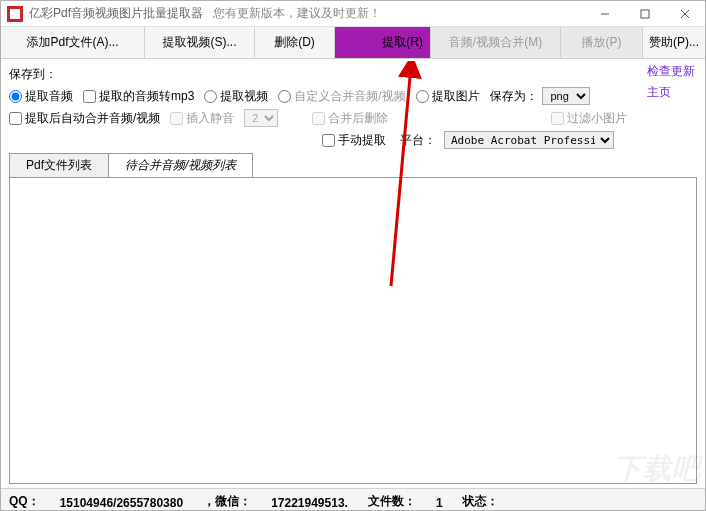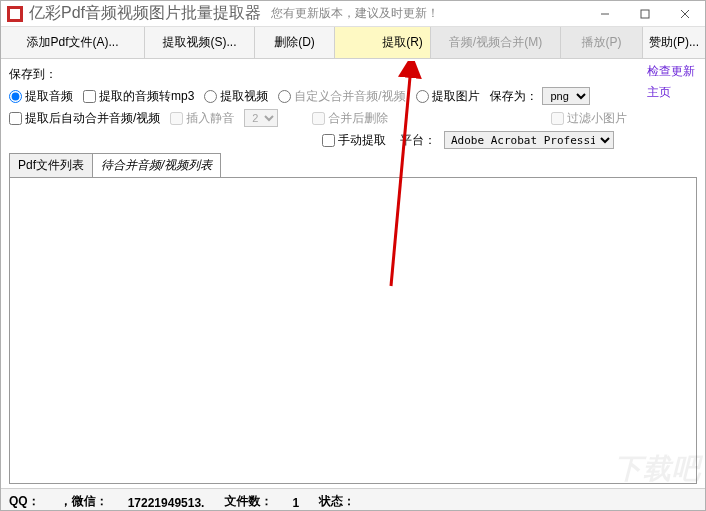--- a/index.html
+++ b/index.html
@@ -1,38 +1,38 @@
 <!DOCTYPE html>
 <html><head>
 <meta charset="utf-8">
 <style>
   * { box-sizing: border-box; margin: 0; padding: 0; }
   body { font-family: "Microsoft YaHei", SimSun, sans-serif; font-size: 12px; background: #fff; color: #000; }
   .window { width: 706px; height: 511px; border: 1px solid #b0b0b0; display: flex; flex-direction: column; position: relative; }
   .titlebar { height: 26px; background: #fff; display: flex; align-items: center; padding: 0 0 0 6px; border-bottom: 1px solid #e0e0e0; }
   .app-icon { width: 16px; height: 16px; background: #c62828; margin-right: 6px; position: relative; }
   .app-icon::after { content:""; position:absolute; inset:3px; background:#fff; }
-  .title-text { color: #666; font-size: 16px; }
+  .title-text { color: #666; font-size: 12px; }
   .title-sub { color: #888; margin-left: 10px; font-size: 12px; }
   .win-btns { margin-left: auto; display: flex; }
   .win-btn { width: 40px; height: 26px; display: flex; align-items: center; justify-content: center; color: #555; }
   .toolbar { display: flex; height: 32px; border-bottom: 1px solid #d0d0d0; }
   .tb-btn { border-right: 1px solid #d0d0d0; background: #f5f5f5; display: flex; align-items: center; justify-content: center; font-size: 12px; color: #000; cursor: pointer; }
   .tb-btn.disabled { color: #9a9a9a; background: #e8e8e8; cursor: default; }
-  .tb-btn.highlight { background: #fef9c3; padding-left: 40px; }
+  .tb-btn.highlight { background: #a21caf; padding-left: 40px; }
   .content { padding: 4px 8px 0 8px; flex: 0 0 auto; position: relative; }
   .row { display: flex; align-items: center; min-height: 22px; gap: 4px; flex-wrap: nowrap; }
   .radio, .check { display: inline-flex; align-items: center; gap: 3px; margin-right: 6px; white-space: nowrap; }
   input[type=radio], input[type=checkbox] { margin:0; }
   .disabled-text { color: #9a9a9a; }
   .select { border: 1px solid #aaa; background: #efefef; height: 18px; font-size: 11px; padding: 0 2px; text-align: center; }
   .link { color: #6d28d9; cursor: pointer; white-space: nowrap; }
   .links-col { position: absolute; right: 10px; top: 4px; display:flex; flex-direction:column; gap:4px; align-items:flex-start; }
   .tabs-row { display:flex; align-items:flex-end; margin-top: 2px; padding: 0 8px; }
-  .tab { border:1px solid #999; border-bottom:none; padding:3px 8px; font-size:12px; background:#f0f0f0; margin-right:-1px; cursor:pointer; }
+  .tab { border:1px solid #999; border-bottom:none; padding:3px 16px; font-size:12px; background:#f0f0f0; margin-right:-1px; cursor:pointer; }
   .tab.active { background:#fff; position:relative; z-index:2;font-style:italic; }
   .list-area { flex:1; margin:0 8px 4px 8px; border:1px solid #999; background:#fff; position:relative; }
   .statusbar { height:22px; border-top:1px solid #d0d0d0; display:flex; align-items:flex-end; padding:0 8px; font-size:12px; gap:20px; background:#f5f5f5;font-weight:bold; }
   .arrow { position:absolute; left:380px; top:60px; pointer-events:none; }
   .watermark { position:absolute; right:4px; bottom:22px; font-size:28px; color:rgba(0,0,0,0.06); font-style:italic; pointer-events:none; font-weight:bold; letter-spacing:1px; }
 </style>
 </head>
 <body>
 
 <div class="window">
@@ -139,20 +139,21 @@
 
   <div class="tabs-row">
     <div class="tab">Pdf文件列表</div>
     <div class="tab active">待合并音频/视频列表</div>
   </div>
 
   <div class="list-area"></div>
 
   <div class="statusbar">
     <span>QQ：</span>
+    <span>15104946/2655780380</span>
     <span>，微信：</span>
     <span>17221949513.</span>
     <span> 文件数：</span>
     <span>1</span>
     <span> 状态：</span>
     <span></span>
   </div>
 
   <svg class="arrow" width="60" height="230">
     <defs>

